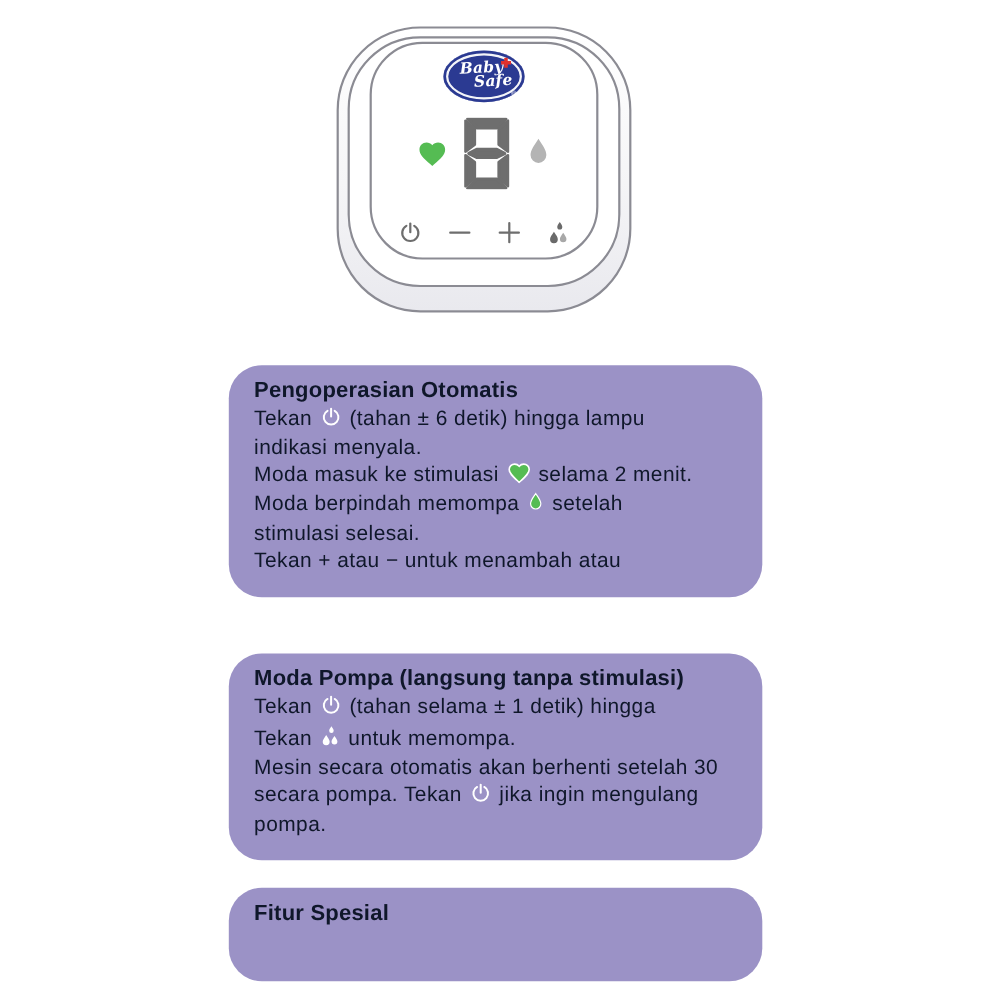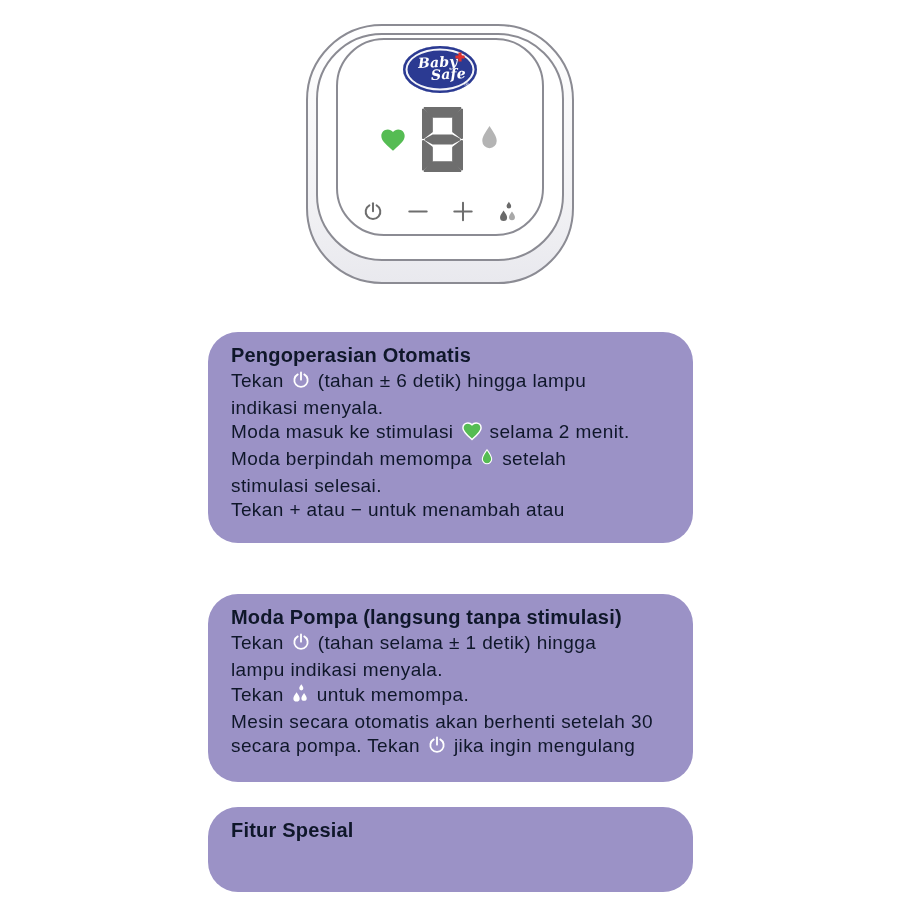--- a/index.html
+++ b/index.html
@@ -164,29 +164,29 @@
     </div>
 </section>
 
 <section class="card card-2">
   <h2>Moda Pompa (langsung tanpa stimulasi)</h2>
   <div>
       <div class="t-line"><span>Tekan</span><span class="icon-wrap"><svg class="ic-power" viewBox="0 0 24 24">
             <path class="inl-stroke" d="M12 3v8.6"></path>
             <path class="inl-stroke" d="M8.1 5.3a8 8 0 1 0 7.8 0"></path>
           </svg></span><span>(tahan selama ± 1 detik) hingga</span></div>
-      <div class="t-line"><span>lampu indikasi menyala.</span></div>
       <div class="t-line"><span>Tekan</span><span class="icon-wrap"><svg class="ic-drops" viewBox="0 0 24 26">
             <path transform="translate(13,2) scale(0.62)" d="M0 0C2.6 3.8 4.2 6 4.2 8.2a4.2 4.2 0 1 1-8.4 0C-4.2 6-2.6 3.8 0 0Z"></path>
             <path transform="translate(7,12) scale(0.95)" d="M0 0C2.6 3.8 4.2 6 4.2 8.2a4.2 4.2 0 1 1-8.4 0C-4.2 6-2.6 3.8 0 0Z"></path>
             <path transform="translate(16.5,13) scale(0.8)" d="M0 0C2.6 3.8 4.2 6 4.2 8.2a4.2 4.2 0 1 1-8.4 0C-4.2 6-2.6 3.8 0 0Z"></path>
           </svg></span><span>untuk memompa.</span></div>
       <div class="t-line"><span>Mesin secara otomatis akan berhenti setelah 30</span></div>
       <div class="t-line"><span>secara pompa. Tekan</span><span class="icon-wrap"><svg class="ic-power" viewBox="0 0 24 24">
             <path class="inl-stroke" d="M12 3v8.6"></path>
             <path class="inl-stroke" d="M8.1 5.3a8 8 0 1 0 7.8 0"></path>
           </svg></span><span>jika ingin mengulang</span></div>
+      <div class="t-line"><span>pompa.</span></div>
     </div>
 </section>
 
 <section class="card card-3">
   <h2>Fitur Spesial</h2>
 </section>
 
 </body></html>

